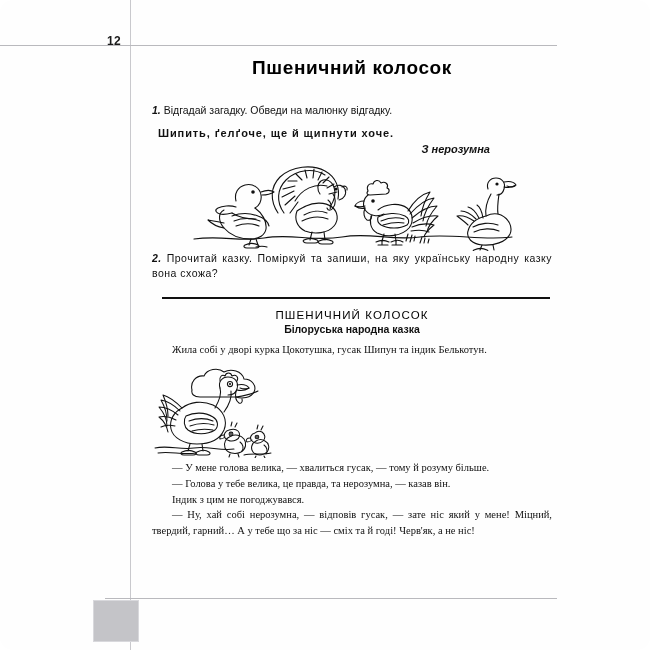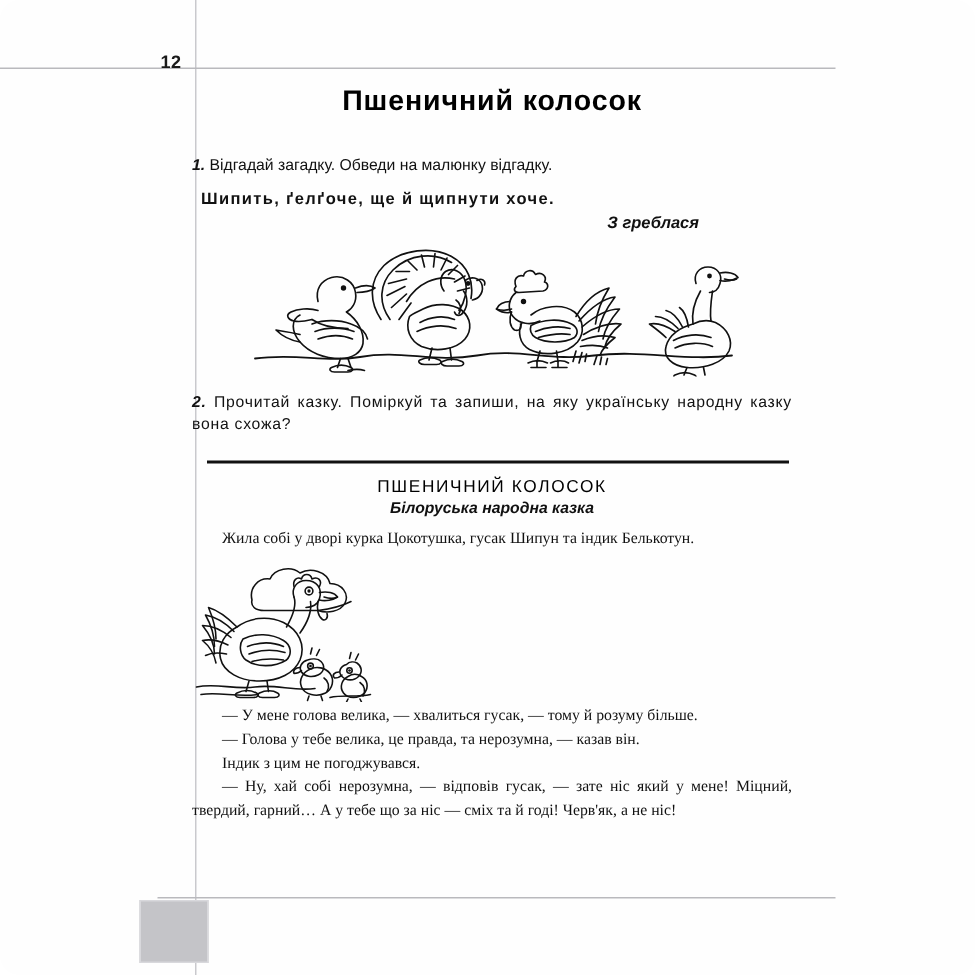--- a/index.html
+++ b/index.html
@@ -64,21 +64,21 @@
     top: 34px;
     font-size: 12px;
     font-weight: bold;
     color: #1a1a1a;
     letter-spacing: .3px;
   }
 
   
   #content {
     position: absolute;
-    left: 128px;
+    left: 152px;
     top: 0;
     width: 400px;
   }
 
   .page-title {
     margin-top: 57px;
     text-align: center;
     font-size: 19px;
     font-weight: bold;
     letter-spacing: .6px;
@@ -114,21 +114,21 @@
   }
 
   
   .birds-illustration {
     margin-top: 6px;
     height: 90px;
     display: block;
   }
 
   .task-2 {
-    margin-top: 10px;
+    margin-top: 0;
     letter-spacing: .5px;
   }
   .task-2 .t2body { display: inline; }
 
   .answer-line {
     margin-top: 15px;
     margin-left: 10px;
     width: 388px;
     height: 2px;
     background: #111;
@@ -138,21 +138,20 @@
     margin-top: 10px;
     text-align: center;
     font-size: 11.5px;
     letter-spacing: 1.1px;
     color: #000;
   }
   .story-subtitle {
     margin-top: 2px;
     text-align: center;
     font-size: 10.5px;
-    font-style: italic;
     font-weight: 600;
   }
 
   .story p {
     margin: 0;
     font-size: 10.5px;
     line-height: 1.52;
     text-align: justify;
     color: #111;
     font-family: Liberation Serif, serif;
@@ -189,21 +188,21 @@
   <div id="content">
 
     <div class="page-title">Пшеничний колосок</div>
 
     <div class="task task-1">
       <span class="num">1.</span>
       <span>Відгадай загадку. Обведи на малюнку відгадку.</span>
     </div>
 
     <div class="riddle">Шипить, ґелґоче, ще й щипнути хоче.</div>
-    <div class="riddle-source">З греблася</div>
+    <div class="riddle-source">З нерозумна</div>
 
     <svg class="birds-illustration" viewBox="0 0 400 90">
       <g fill="none" stroke="#111" stroke-width="1.1" stroke-linecap="round" stroke-linejoin="round">
 
         <path d="M42 78 C70 74 88 81 112 77 C140 72 160 81 190 76 C218 71 238 80 268 76 C300 72 330 80 360 76" stroke-width="1.2"></path>
 
         <g>
           <path d="M84 46 C78 44 70 45 66 47 C62 49 64 52 68 53 C72 54 76 53 80 52"></path>
           <path d="M80 52 C86 56 94 58 104 58"></path>
           <path d="M84 40 C82 32 86 26 93 24 C101 22 108 27 109 34 C110 40 107 45 103 47"></path>

